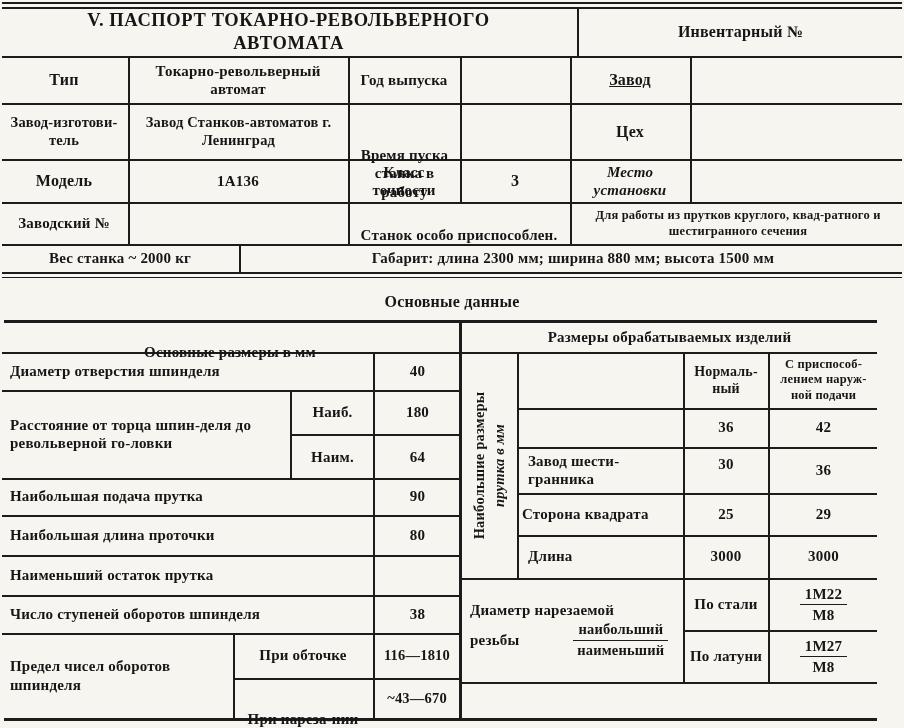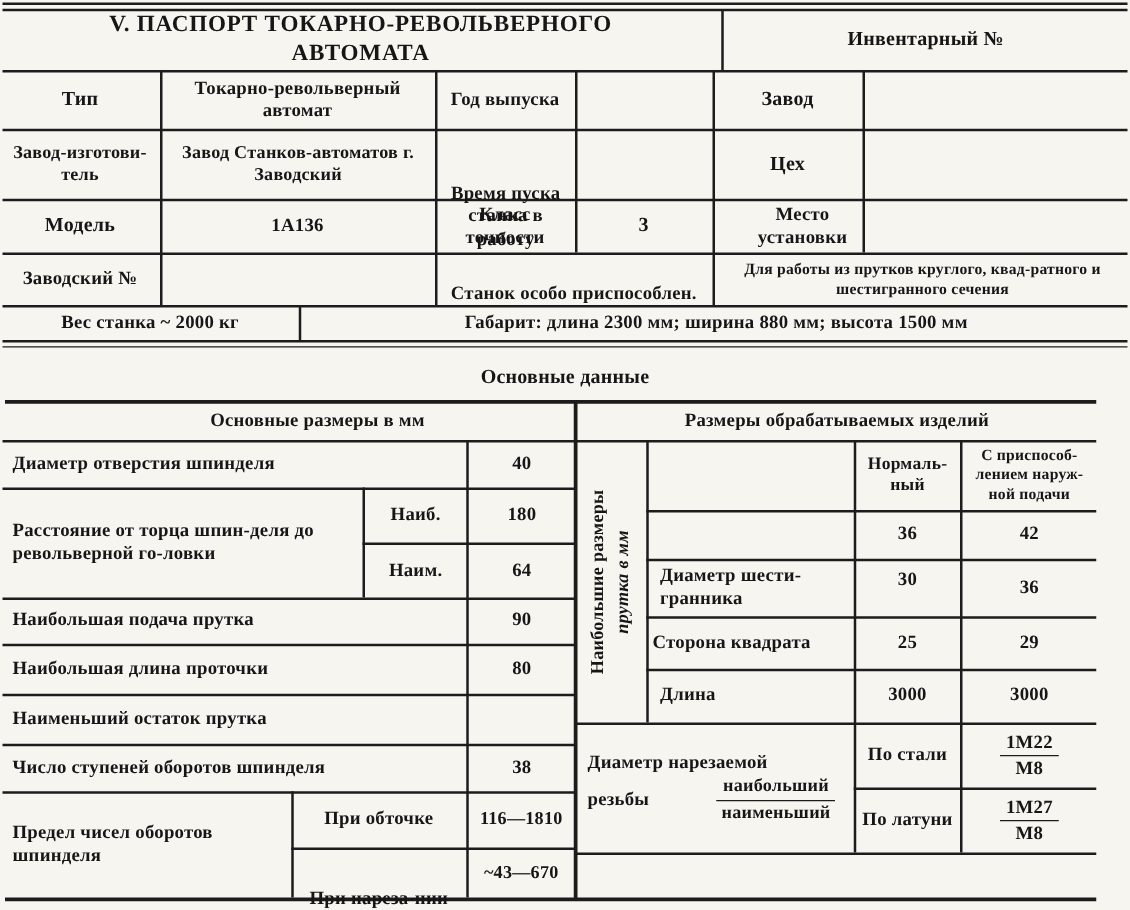--- a/index.html
+++ b/index.html
@@ -65,32 +65,32 @@
 
   <div class="cell title" style="left:0;top:8px;width:577px;height:48px;">
     <span>V. ПАСПОРТ ТОКАРНО-РЕВОЛЬВЕРНОГО</span>
     <span>АВТОМАТА</span>
   </div>
   <div class="cell h16" style="left:577px;top:8px;width:327px;height:48px;">Инвентарный  №</div>
 
   <div class="cell h16" style="left:0;top:57px;width:128px;height:46px;">Тип</div>
   <div class="cell" style="left:132px;top:57px;width:212px;height:46px;">Токарно-револьверный автомат</div>
   <div class="cell" style="left:350px;top:57px;width:108px;height:46px;">Год выпуска</div>
-  <div class="cell h16" style="left:572px;top:57px;width:116px;height:46px;">Завод</div>
+  <div class="cell h16" style="left:572px;top:57px;width:116px;height:46px;text-decoration:underline;">Завод</div>
 
   <div class="cell" style="left:2px;top:104px;width:124px;height:55px;font-size:14.5px;">Завод-изготови-тель</div>
-  <div class="cell" style="left:130px;top:104px;width:217px;height:55px;font-size:14.5px;">Завод Станков-автоматов г. Заводский</div>
+  <div class="cell" style="left:130px;top:104px;width:217px;height:55px;font-size:14.5px;">Завод Станков-автоматов г. Ленинград</div>
   <div class="cell" style="left:352px;top:104px;width:105px;height:71px;margin-top:34px;">Время пуска станка в работу</div>
   <div class="cell h16" style="left:572px;top:104px;width:116px;height:55px;">Цех</div>
 
   <div class="cell h16" style="left:0;top:160px;width:128px;height:42px;">Модель</div>
   <div class="cell" style="left:132px;top:160px;width:212px;height:42px;">1А136</div>
   <div class="cell" style="left:350px;top:160px;width:108px;height:42px;">Класс точности</div>
   <div class="cell h16" style="left:462px;top:160px;width:106px;height:42px;">3</div>
-  <div class="cell" style="left:584px;top:160px;width:116px;height:42px;">Место установки</div>
+  <div class="cell" style="left:572px;top:160px;width:116px;height:42px;font-style:italic;">Место установки</div>
 
   <div class="cell" style="left:0;top:202px;width:128px;height:42px;">Заводский №</div>
   <div class="cell" style="left:350px;top:202px;width:218px;height:42px;margin-top:12px;">Станок  особо приспособлен.</div>
   <div class="cell small" style="left:576px;top:202px;width:324px;height:42px;">Для работы из прутков круглого, квад-ратного и шестигранного сечения</div>
 
   <div class="cell" style="left:8px;top:244px;width:224px;height:28px;">Вес станка  ~  2000 кг</div>
   <div class="cell" style="left:248px;top:244px;width:650px;height:28px;text-align:right;">Габарит:  длина  2300  мм;  ширина  880  мм;  высота  1500  мм</div>
 
   <div class="cell h16" style="left:0;top:290px;width:904px;height:24px;">Основные  данные</div>
 
@@ -116,21 +116,21 @@
   <div class="line" style="left:683px;top:352px;width:1.5px;height:330px;"></div>
   <div class="line" style="left:768px;top:352px;width:1.5px;height:330px;"></div>
   <div class="line" style="left:517px;top:408px;width:360px;height:1.5px;"></div>
   <div class="line" style="left:517px;top:447px;width:360px;height:1.5px;"></div>
   <div class="line" style="left:517px;top:493px;width:360px;height:1.5px;"></div>
   <div class="line" style="left:517px;top:535px;width:360px;height:1.5px;"></div>
   <div class="line" style="left:461px;top:578px;width:416px;height:1.5px;"></div>
   <div class="line" style="left:683px;top:630px;width:194px;height:1.5px;"></div>
   <div class="line" style="left:461px;top:682px;width:416px;height:1.5px;"></div>
 
-  <div class="cell" style="left:0;top:323px;width:460px;height:29px;padding-left:24px;">Основные размеры в мм</div>
+  <div class="cell" style="left:0;top:338px;width:460px;height:29px;">Основные размеры в мм</div>
 
   <div class="cell left" style="left:10px;top:352px;width:356px;height:38px;">Диаметр отверстия шпинделя</div>
   <div class="cell" style="left:375px;top:352px;width:85px;height:38px;">40</div>
 
   <div class="cell left" style="left:10px;top:390px;width:272px;height:88px;">Расстояние от торца шпин-деля до револьверной го-ловки</div>
   <div class="cell" style="left:292px;top:390px;width:81px;height:44px;">Наиб.</div>
   <div class="cell" style="left:375px;top:390px;width:85px;height:44px;">180</div>
   <div class="cell" style="left:292px;top:436px;width:81px;height:42px;">Наим.</div>
   <div class="cell" style="left:375px;top:436px;width:85px;height:42px;">64</div>
 
@@ -158,21 +158,21 @@
     <span>Наибольшие  размеры</span>
     <span class="ital">прутка  в  мм</span>
   </div>
 
   <div class="cell" style="left:686px;top:352px;width:80px;height:56px;font-size:14px;">Нормаль-ный</div>
   <div class="cell sub13" style="left:770px;top:352px;width:107px;height:56px;font-size:12.5px;">С приспособ-лением наруж-ной подачи</div>
 
   <div class="cell" style="left:686px;top:408px;width:80px;height:39px;">36</div>
   <div class="cell" style="left:770px;top:408px;width:107px;height:39px;">42</div>
 
-  <div class="cell left" style="left:528px;top:447px;width:150px;height:46px;">Диаметр шести-гранника</div>
+  <div class="cell left" style="left:528px;top:447px;width:150px;height:46px;">Завод шести-гранника</div>
   <div class="cell" style="left:686px;top:447px;width:80px;height:34px;">30</div>
   <div class="cell" style="left:770px;top:447px;width:107px;height:46px;">36</div>
 
   <div class="cell left" style="left:522px;top:493px;width:158px;height:42px;">Сторона квадрата</div>
   <div class="cell" style="left:686px;top:493px;width:80px;height:42px;">25</div>
   <div class="cell" style="left:770px;top:493px;width:107px;height:42px;">29</div>
 
   <div class="cell left" style="left:528px;top:535px;width:150px;height:43px;">Длина</div>
   <div class="cell" style="left:686px;top:535px;width:80px;height:43px;">3000</div>
   <div class="cell" style="left:770px;top:535px;width:107px;height:43px;">3000</div>

